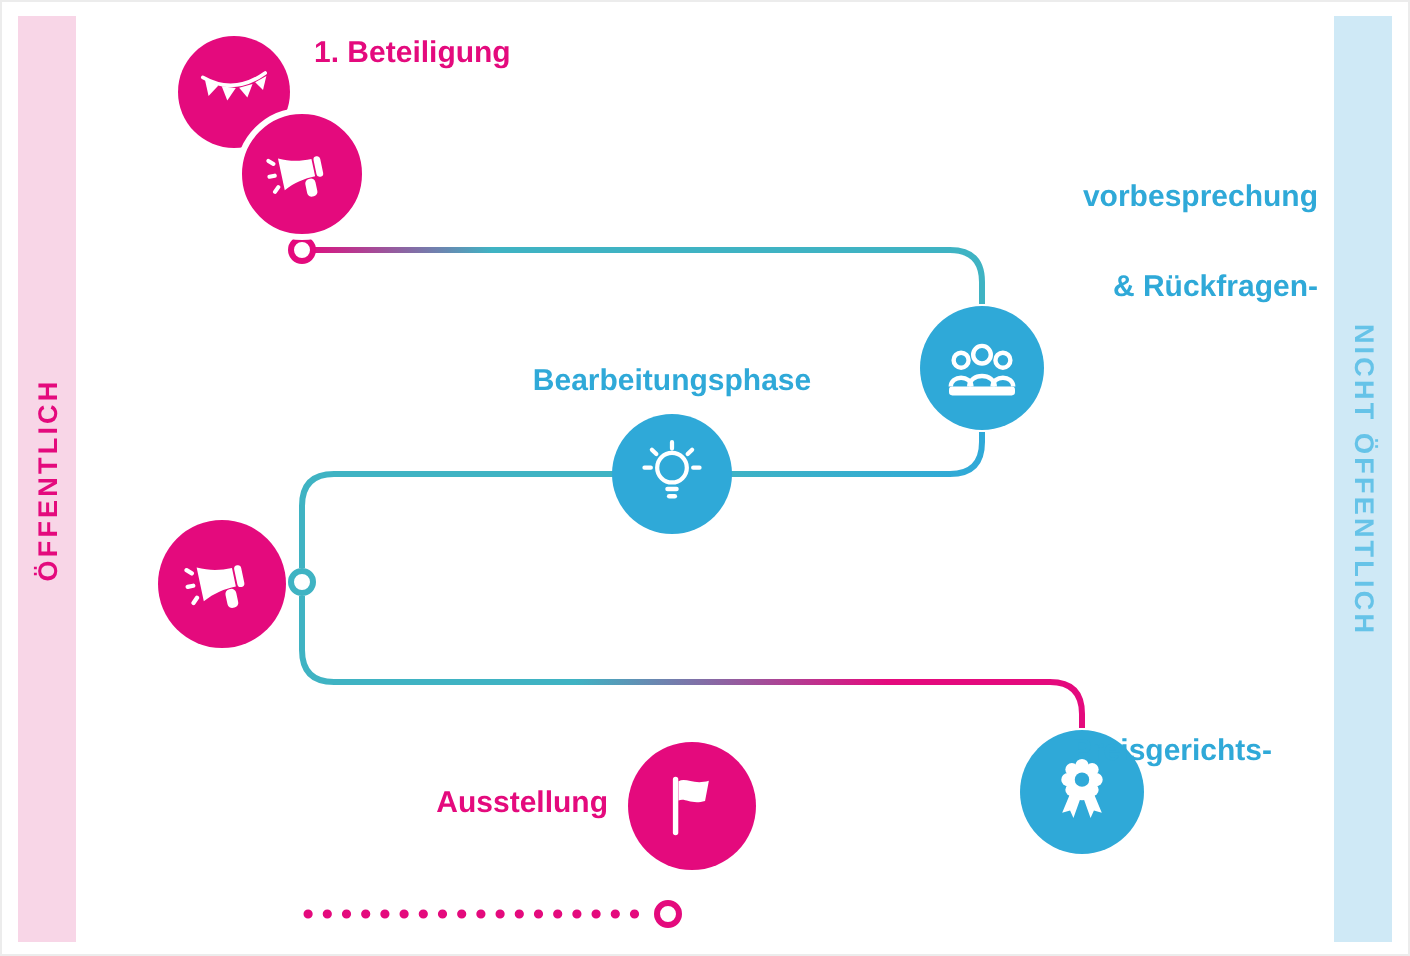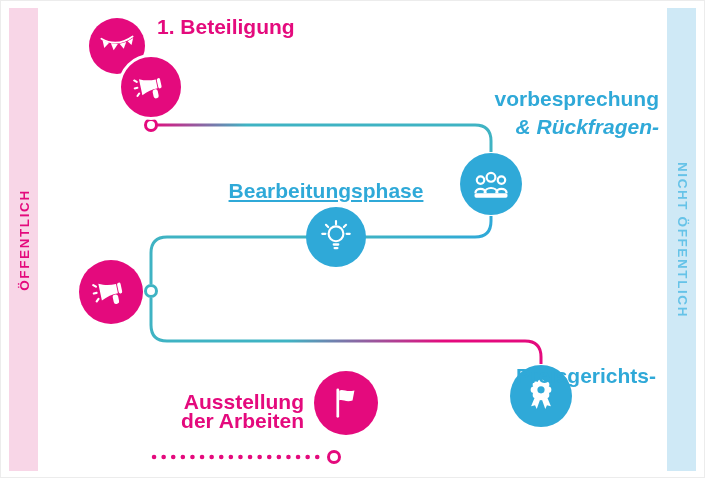--- a/index.html
+++ b/index.html
@@ -25,26 +25,26 @@
   
   .icon-circle {
     position:absolute; border-radius:50%;
     display:flex; align-items:center; justify-content:center;
   }
   .bg-pink { background:#e40a7d; }
   .bg-blue { background:#2fa9d8; }
   .rim-white { border:3px solid #ffffff; }
 
   
-  .label { position:absolute; font-weight:700; font-size:21px; line-height:19px; }
+  .label { position:absolute; font-weight:700; font-size:15px; line-height:19px; }
   .t-pink { color:#e40a7d; }
   .t-blue { color:#2fa9d8; }
   .alr { text-align:right; }
   .alc { text-align:center; }
-  .grp-gap { margin-top:9px;font-style:italic; }
+  .grp-gap { margin-top:26px; }
 </style>
 </head>
 <body>
 
 <div class="canvas">
 
   <div class="bar bar-left">
     <span>ÖFFENTLICH</span>
   </div>
   <div class="bar bar-right">
@@ -160,25 +160,24 @@
 
   <div class="label t-pink" style="left:156px; top:16px;">
     <div>1. Beteiligung</div>
   </div>
 
   <div class="label t-blue alr" style="right:45px; top:88px; width:200px;">
     <div>vorbesprechung</div>
     <div class="grp-gap">&amp; Rückfragen-</div>
   </div>
 
-  <div class="label t-blue alc" style="left:225px; top:180px; width:200px;text-decoration:underline;">Bearbeitungsphase</div>
+  <div class="label t-blue alc" style="left:235px; top:180px; width:200px;">Bearbeitungsphase</div>
 
 
   <div class="label t-blue alc" style="left:505px; top:365px; width:160px;">
     <div>Preisgerichts-</div>
   </div>
 
   <div class="label t-pink alr" style="left:160px; top:391px; width:143px;">
     <div>Ausstellung</div>
-    <div>der Arbeiten</div>
   </div>
 
 </div>
 
 </body></html>

